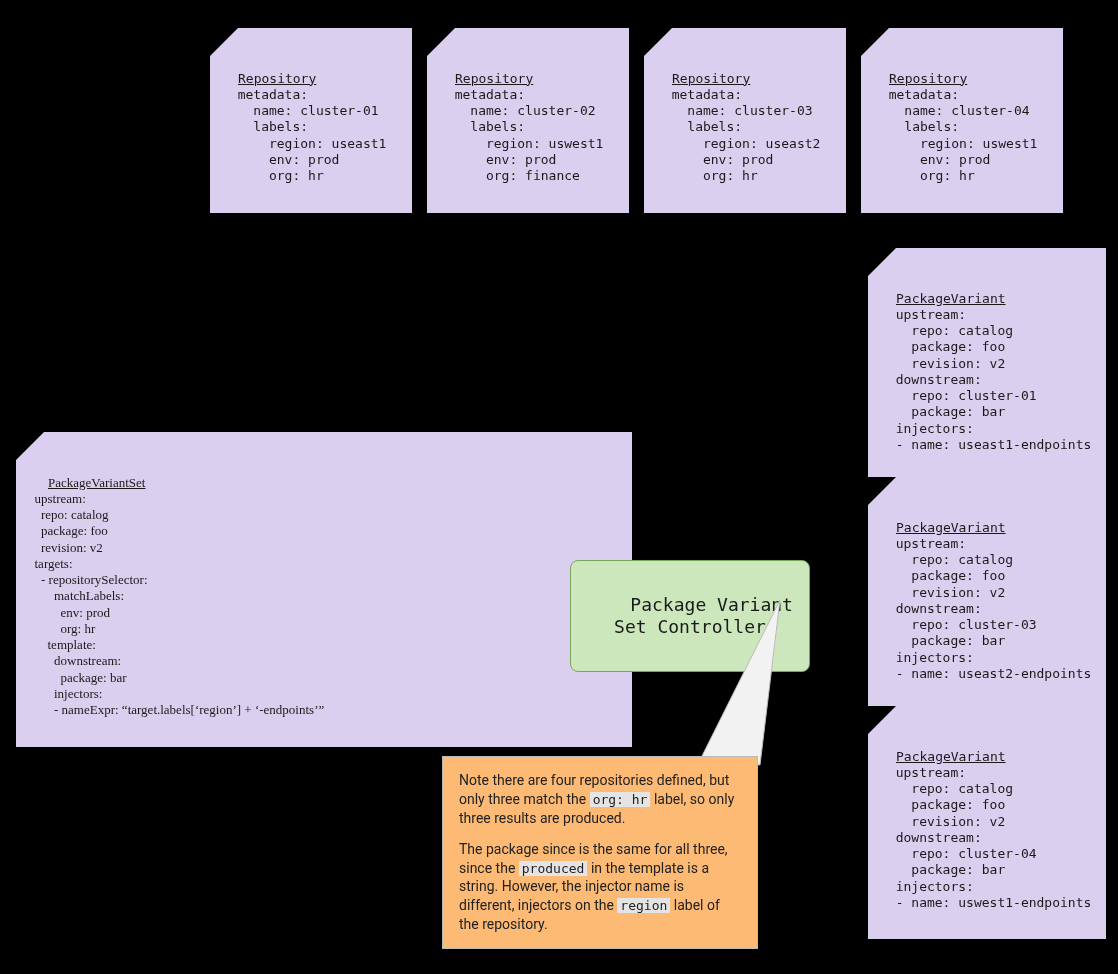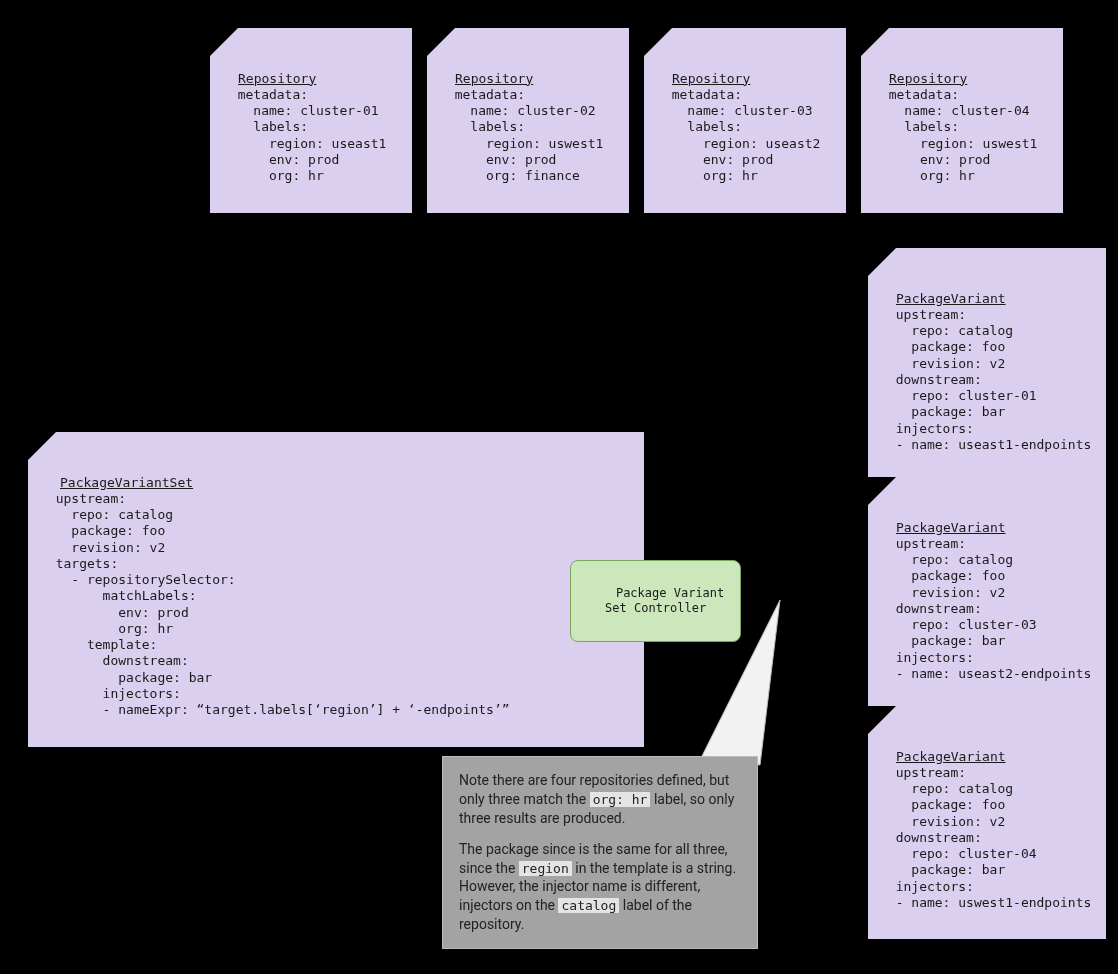--- a/index.html
+++ b/index.html
@@ -39,26 +39,26 @@
     padding-left: 16px;
   }
   .controller {
     position: absolute;
     background: #cbe7bb;
     border: 1px solid #7aa65b;
     border-radius: 8px;
     padding: 10px 16px;
     text-align: center;
     font-family: ui-monospace, 'SF Mono', Menlo, Consolas, monospace;
-    font-size: 12px;
+    font-size: 18px;
     white-space: pre;
   }
   .note {
     position: absolute;
-    background: #a3a3a3;
+    background: #fdba74;
     border: 1px solid #bbb;
     padding: 14px 16px;
     font-family: -apple-system, BlinkMacSystemFont, "Segoe UI", Roboto, sans-serif;
     font-size: 14px;
     line-height: 1.35;
     color: #222;
   }
   .note .code {
     font-family: ui-monospace, 'SF Mono', Menlo, Consolas, monospace;
     background: #e4e4e4;
@@ -101,21 +101,21 @@
   </div>
   <div class="card" style="left:861px; top:28px; width:202px;">
     <span class="title">Repository</span><span>  metadata:
     name: cluster-04
     labels:
       region: uswest1
       env: prod
       org: hr</span>
   </div>
 
-  <div class="card" style="left:28px; top:432px; width:616px;">
+  <div class="card" style="left:16px; top:432px; width:616px;font-family:Liberation Serif, serif;">
     <span class="title" style="padding-left:20px;">PackageVariantSet</span><span>  upstream:
     repo: catalog
     package: foo
     revision: v2
   targets:
     - repositorySelector:
         matchLabels:
           env: prod
           org: hr
       template:
@@ -167,17 +167,17 @@
   <svg class="pointer" style="left:0; top:0;" width="1118" height="974">
     <polygon points="700,760 780,600 760,765" fill="#f2f2f2" stroke="#bbb" stroke-width="1"></polygon>
   </svg>
 
   <div class="note" style="left:442px; top:756px; width:316px;">
     <div>
       <span>Note there are four repositories defined, but only three match the </span><span class="code">org: hr</span><span> label, so only three results are produced.</span>
     </div>
     <div style="height:12px;"></div>
     <div>
-      <span>The package since is the same for all three, since the </span><span class="code">region</span><span> in the template is a string. However, the injector name is different, injectors on the </span><span class="code">catalog</span><span> label of the repository.</span>
+      <span>The package since is the same for all three, since the </span><span class="code">produced</span><span> in the template is a string. However, the injector name is different, injectors on the </span><span class="code">region</span><span> label of the repository.</span>
     </div>
   </div>
 
 </div>
 
 </body></html>

